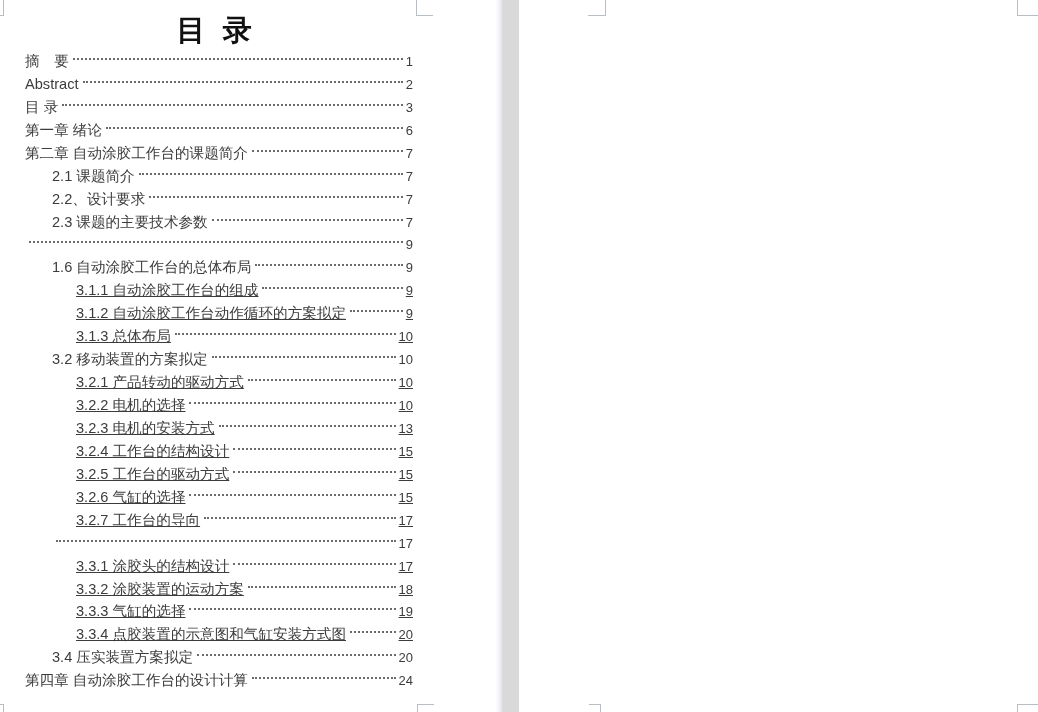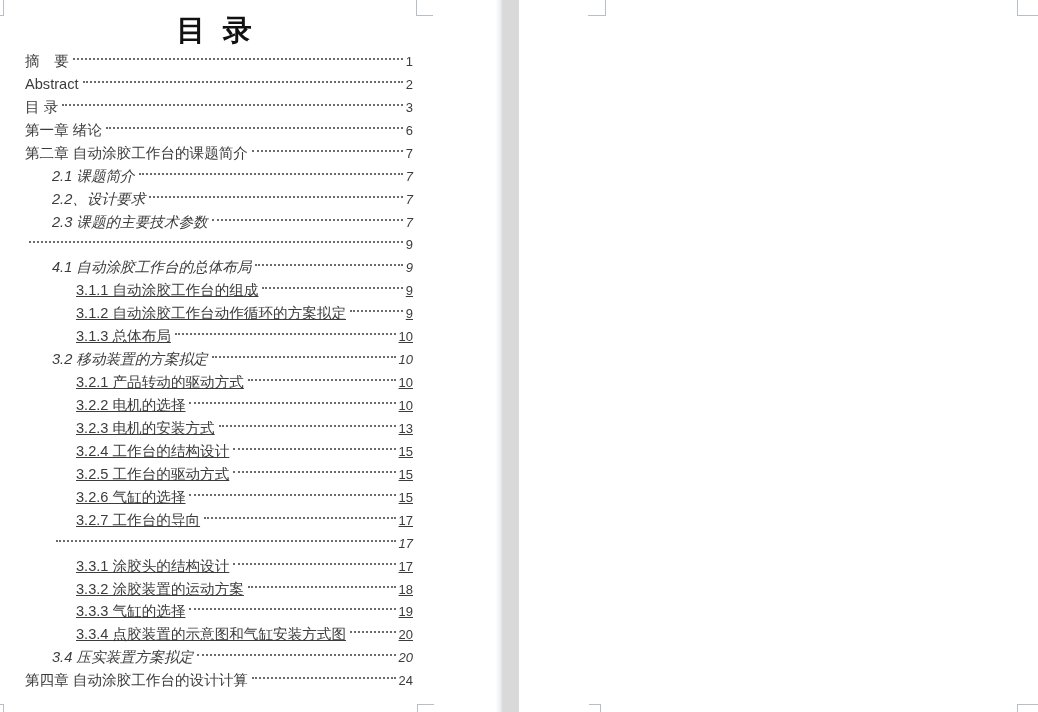--- a/index.html
+++ b/index.html
@@ -32,21 +32,21 @@
   .row{display:flex;align-items:center;height:22.95px;}
   .lbl{flex:none;white-space:pre;font-size:14.6px;color:#3c3c3c;}
   .num{flex:none;font-size:13px;color:#3c3c3c;}
   .dots{
     flex:1;height:0;
     border-bottom:2px dotted #6b6b6b;
     margin:0 3px 5px 4px;
   }
   
   #toc-list-left .lvl1{padding-left:0;}
-  #toc-list-left .lvl2{padding-left:27px;font-style:italic;}
+  #toc-list-left .lvl2{padding-left:27px;}
   #toc-list-left .lvl3{padding-left:51px;text-decoration:underline;}
   
   .crop{position:absolute;background:#b9bec4;}
 </style>
 </head>
 <body>
 
 <div id="canvas">
 
   <div class="page" id="page-left">
@@ -90,21 +90,21 @@
         <div class="row lvl2">
           <span class="lbl">2.3 课题的主要技术参数</span>
           <span class="dots"></span>
           <span class="num">7</span>
         </div>
         <div class="row lvl1">
           <span class="dots"></span>
           <span class="num">9</span>
         </div>
         <div class="row lvl2">
-          <span class="lbl">4.1 自动涂胶工作台的总体布局</span>
+          <span class="lbl">1.6 自动涂胶工作台的总体布局</span>
           <span class="dots"></span>
           <span class="num">9</span>
         </div>
         <div class="row lvl3">
           <span class="lbl">3.1.1 自动涂胶工作台的组成</span>
           <span class="dots"></span>
           <span class="num">9</span>
         </div>
         <div class="row lvl3">
           <span class="lbl">3.1.2 自动涂胶工作台动作循环的方案拟定</span>

